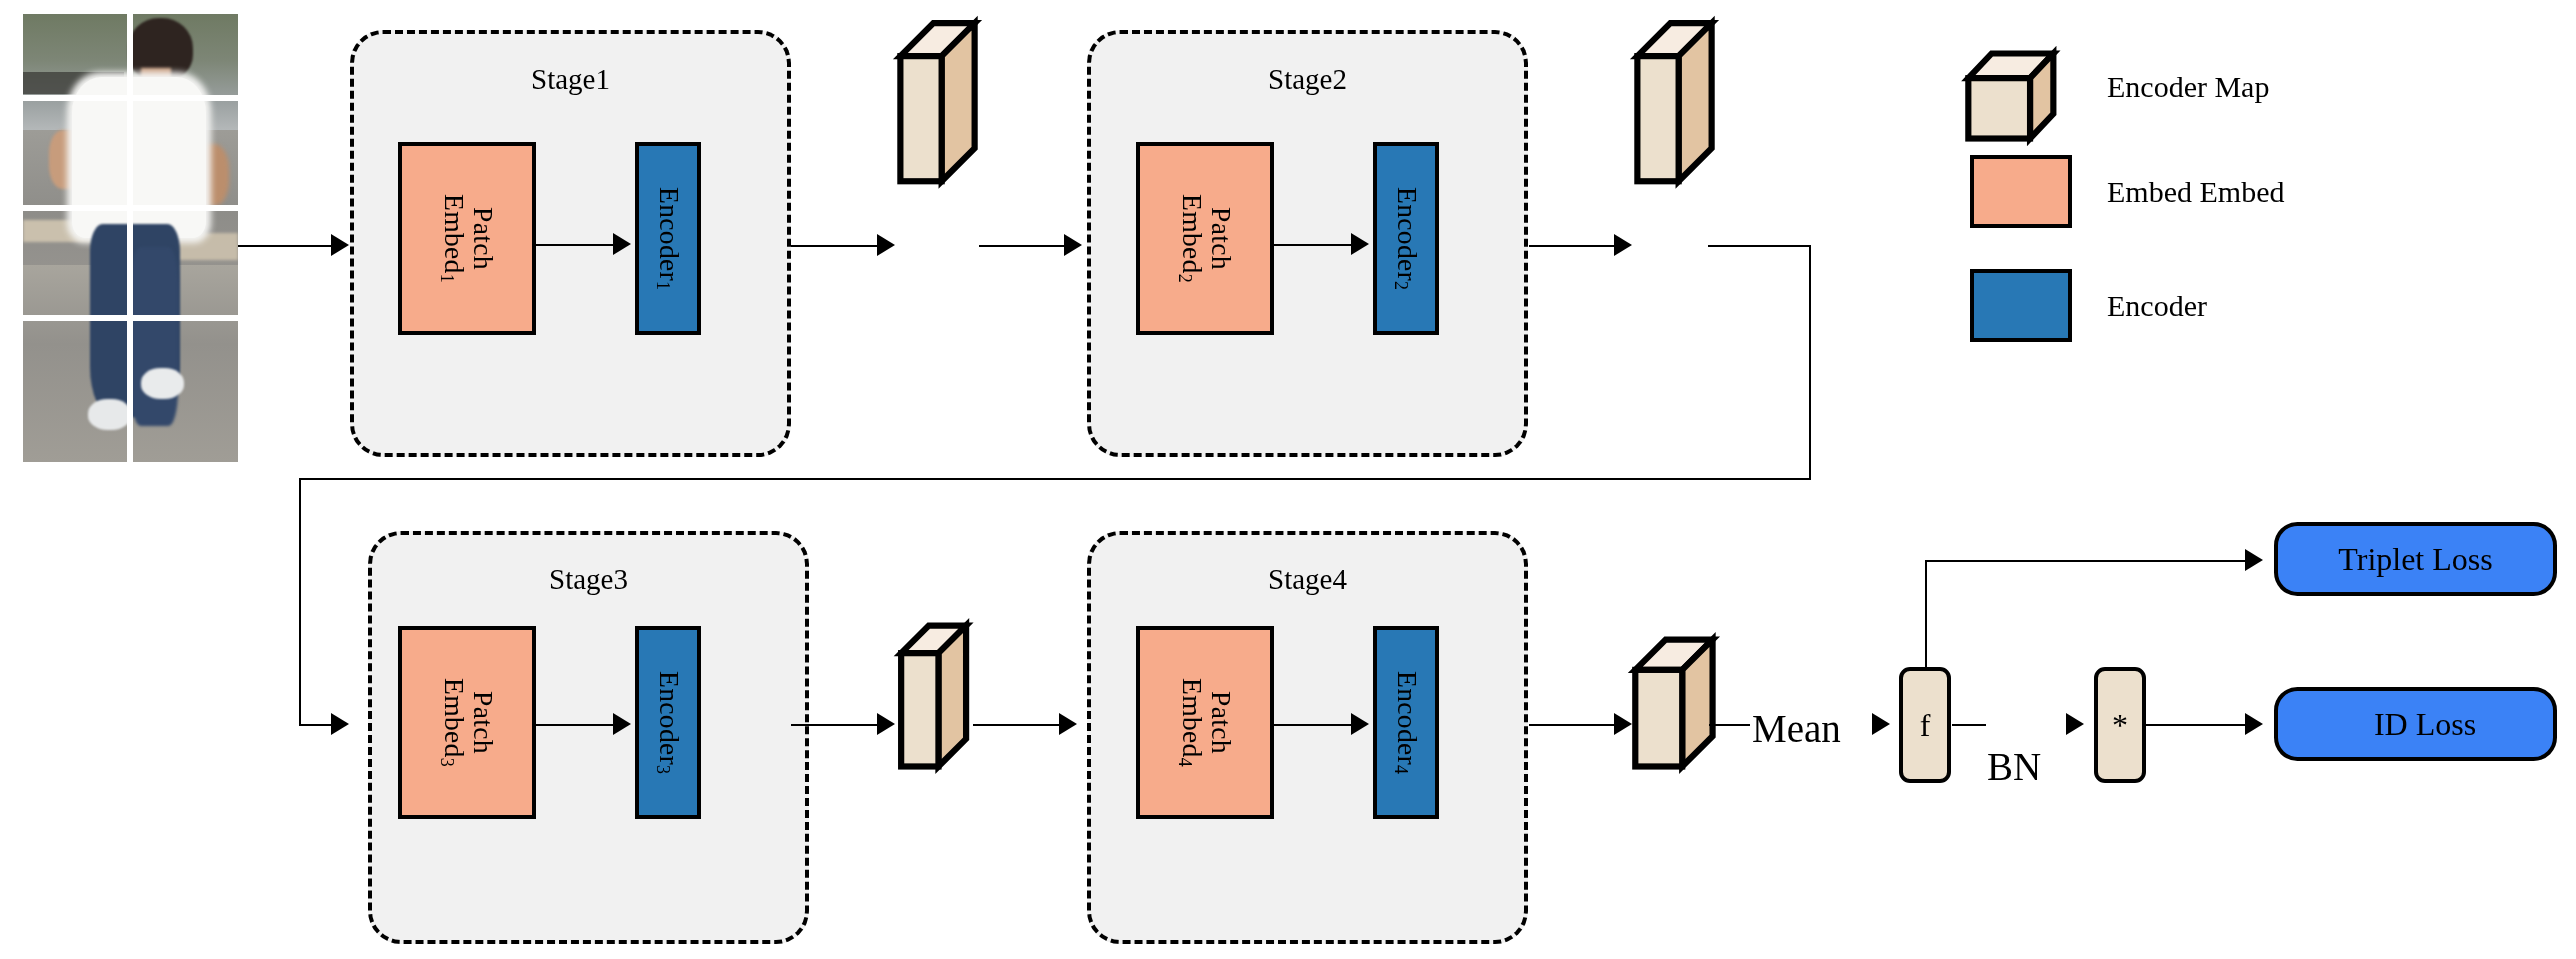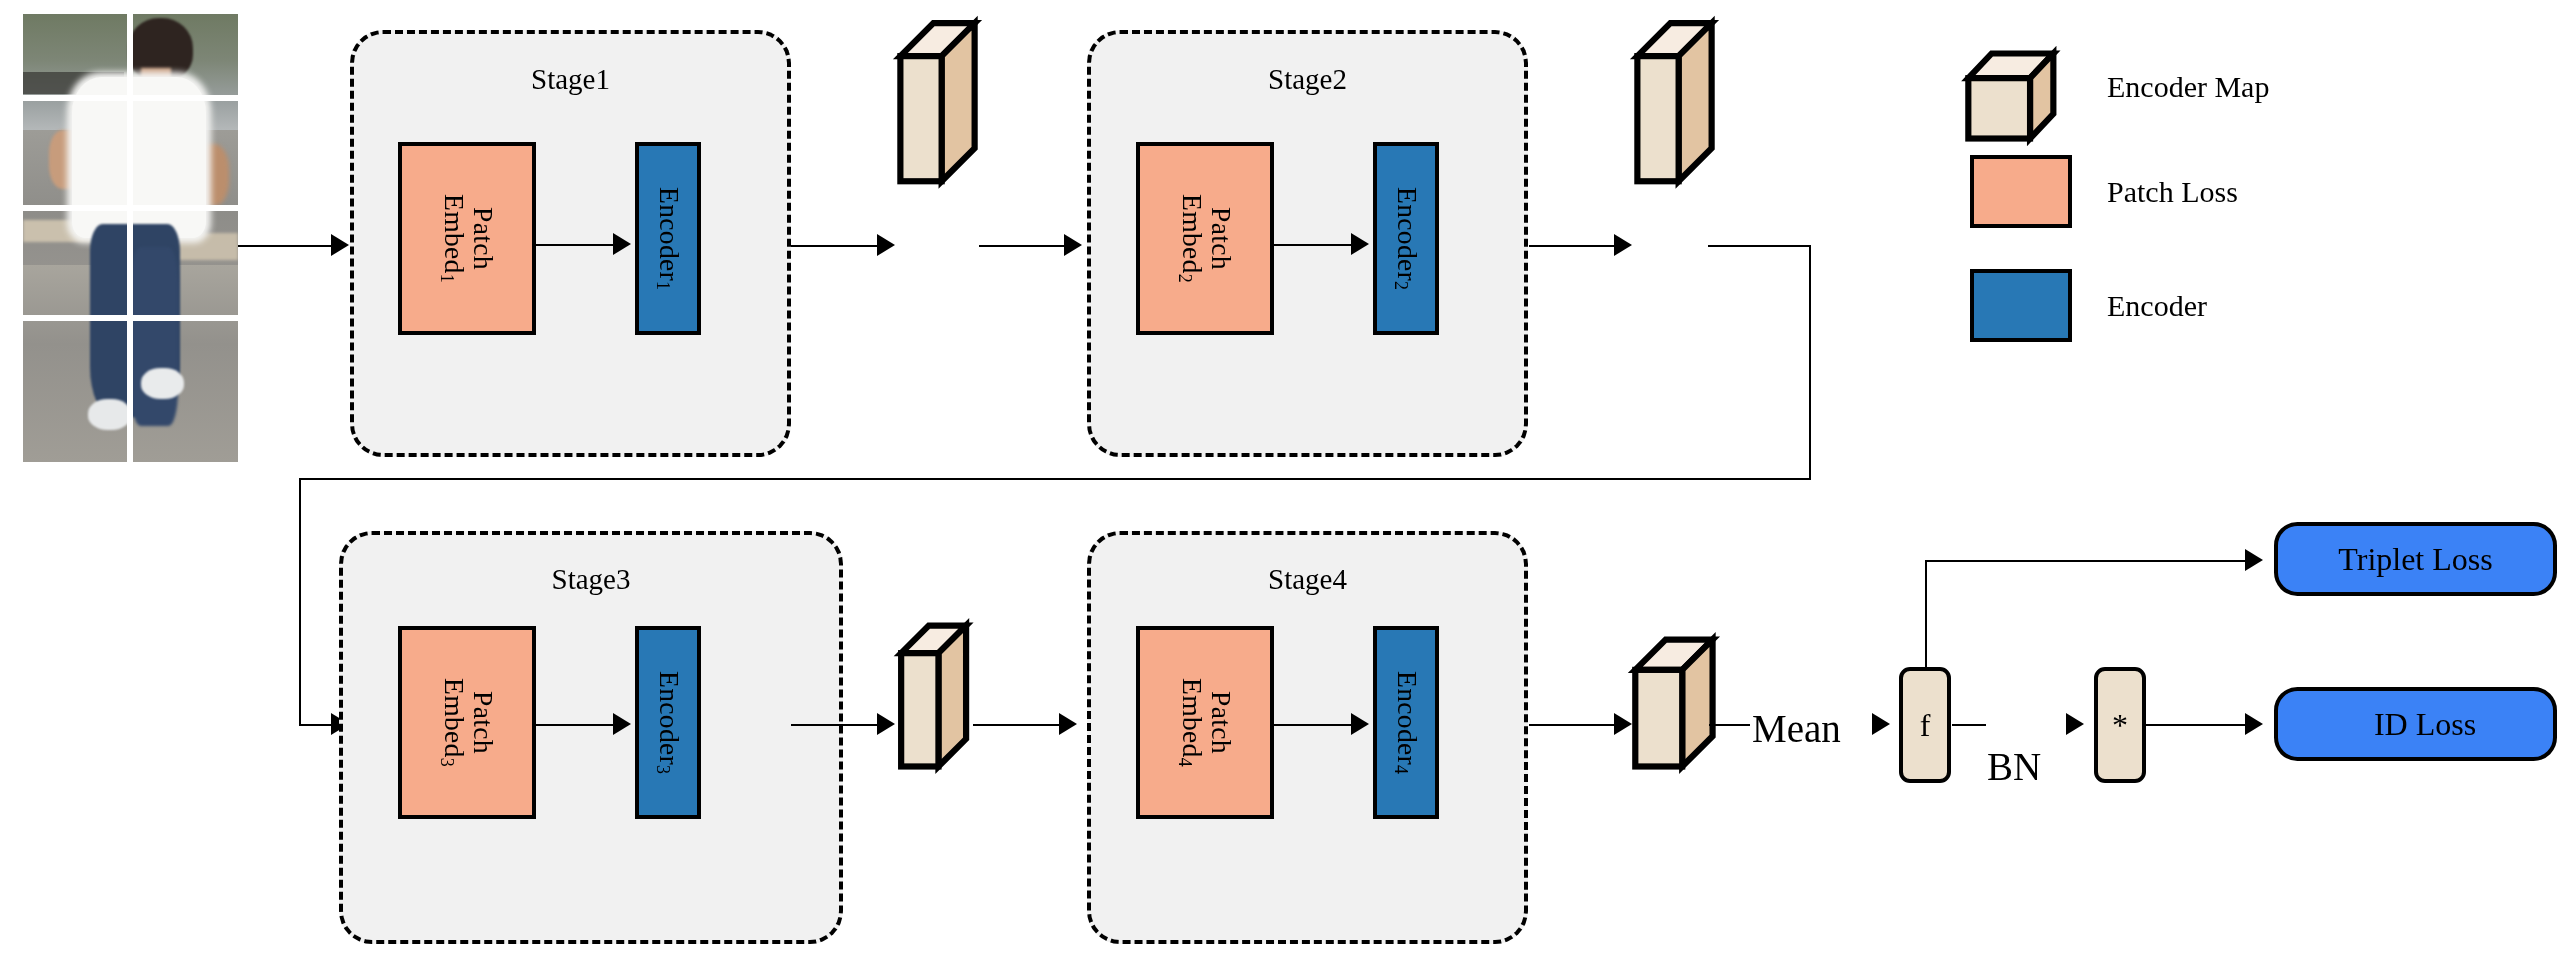--- a/index.html
+++ b/index.html
@@ -171,21 +171,21 @@
   </svg>
 </div>
 
 <div class="hline abs" style="left:1708px;top:245px;width:103px;"></div>
 <div class="vline abs" style="left:1809px;top:245px;height:234px;"></div>
 <div class="hline abs" style="left:299px;top:478px;width:1512px;"></div>
 <div class="vline abs" style="left:299px;top:478px;height:248px;"></div>
 <div class="hline abs" style="left:299px;top:724px;width:34px;"></div>
 <div class="arrow abs" style="left:331px;top:713px;"></div>
 
-<div class="stage abs" id="stage3" style="left:339px;top:531px;width:504px;height:413px;">
+<div class="stage abs" id="stage3" style="left:368px;top:531px;width:441px;height:413px;">
   <div class="stage-title" style="top:27.6px;">Stage3</div>
 </div>
 <div class="block pe abs" style="left:398px;top:626px;width:138px;height:193px;">
   <div class="vtxt">
     <span>Patch</span><br>
     <span>Embed</span><span class="sub">3</span>
   </div>
 </div>
 <div class="hline abs" style="left:536px;top:724px;width:81px;"></div>
 <div class="arrow abs" style="left:613px;top:713px;"></div>
@@ -262,17 +262,17 @@
 <div class="fmap abs" style="left:1964px;top:48px;">
   <svg width="117" height="96" viewBox="0 0 170 140">
     <polygon points="6,44 40,8 130,8 96,44" fill="#f7ece1" stroke="#000" stroke-width="9"></polygon>
     <polygon points="96,44 130,8 130,96 96,132" fill="#e2c4a2" stroke="#000" stroke-width="9"></polygon>
     <rect x="6" y="44" width="90" height="88" fill="#ece0cd" stroke="#000" stroke-width="9"></rect>
   </svg>
 </div>
 <div class="legend-label abs" style="left:2107px;top:70px;">Encoder Map</div>
 
 <div class="legend-swatch abs" style="left:1970px;top:155px;width:102px;height:73px;background:#f7ab8b;"></div>
-<div class="legend-label abs" style="left:2107px;top:175px;">Patch Loss</div>
+<div class="legend-label abs" style="left:2107px;top:175px;">Embed Embed</div>
 
 <div class="legend-swatch abs" style="left:1970px;top:269px;width:102px;height:73px;background:#2878b5;"></div>
 <div class="legend-label abs" style="left:2107px;top:289px;">Encoder</div>
 
 
 </body></html>

